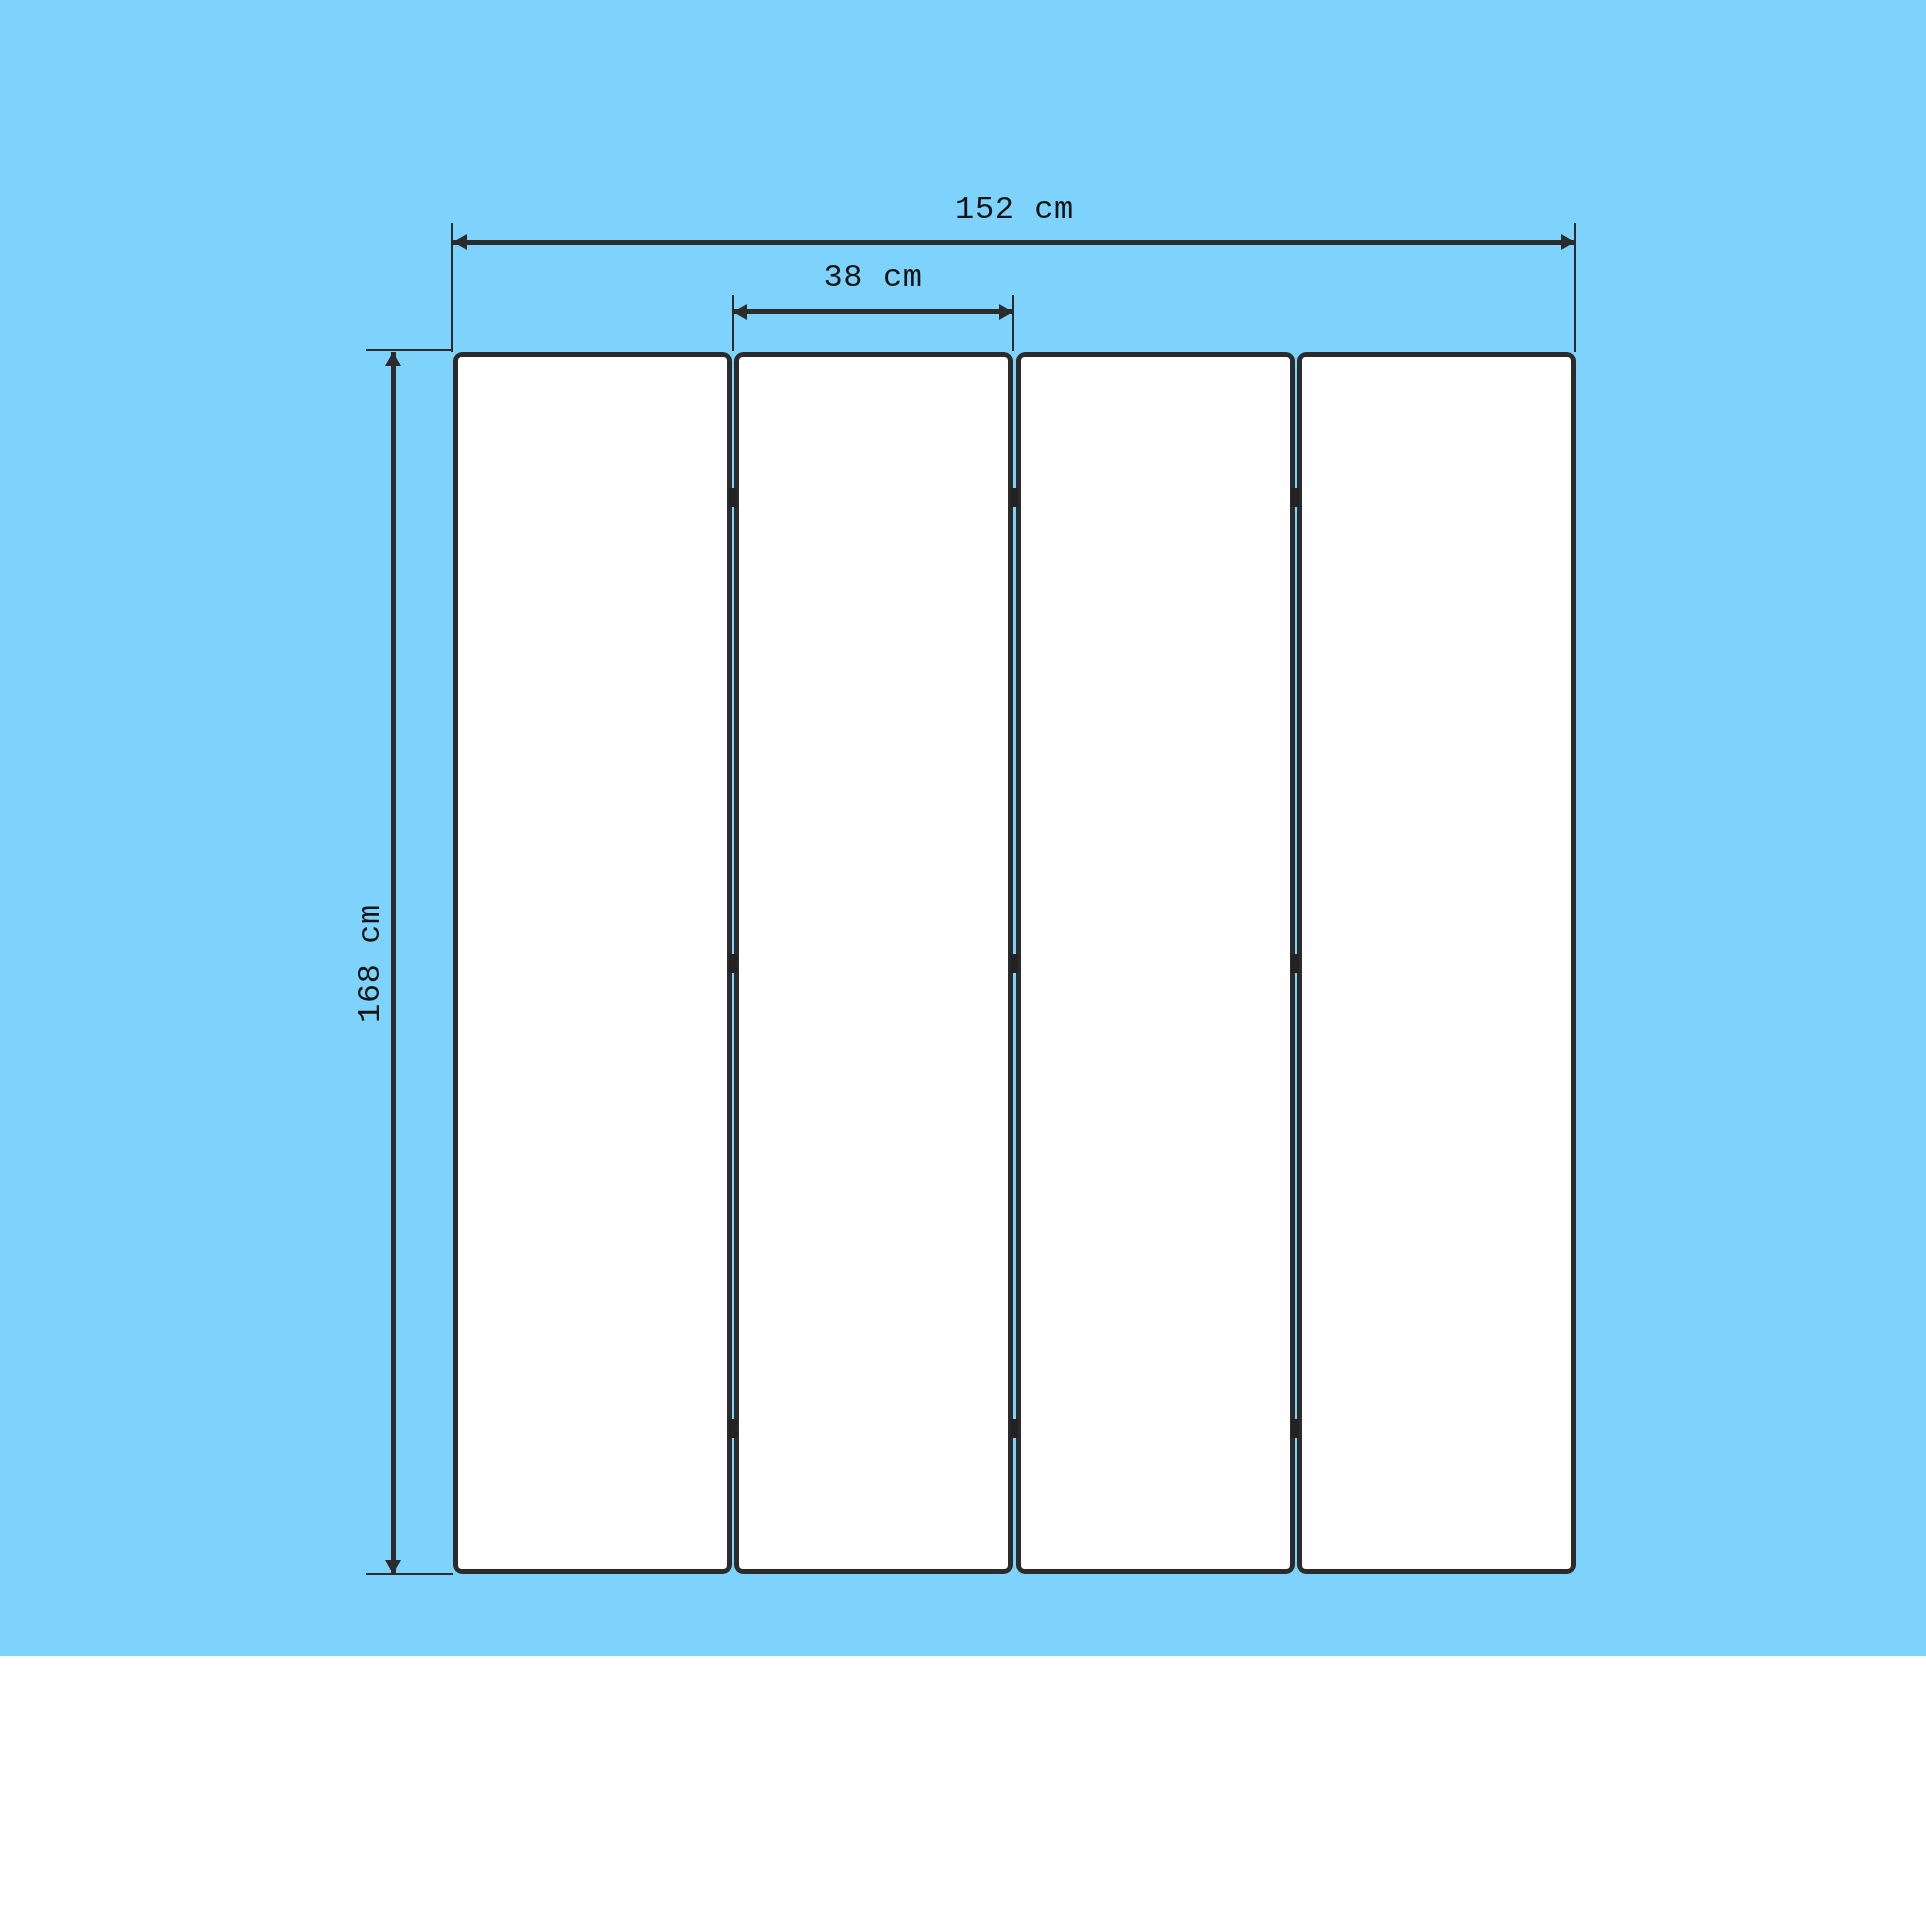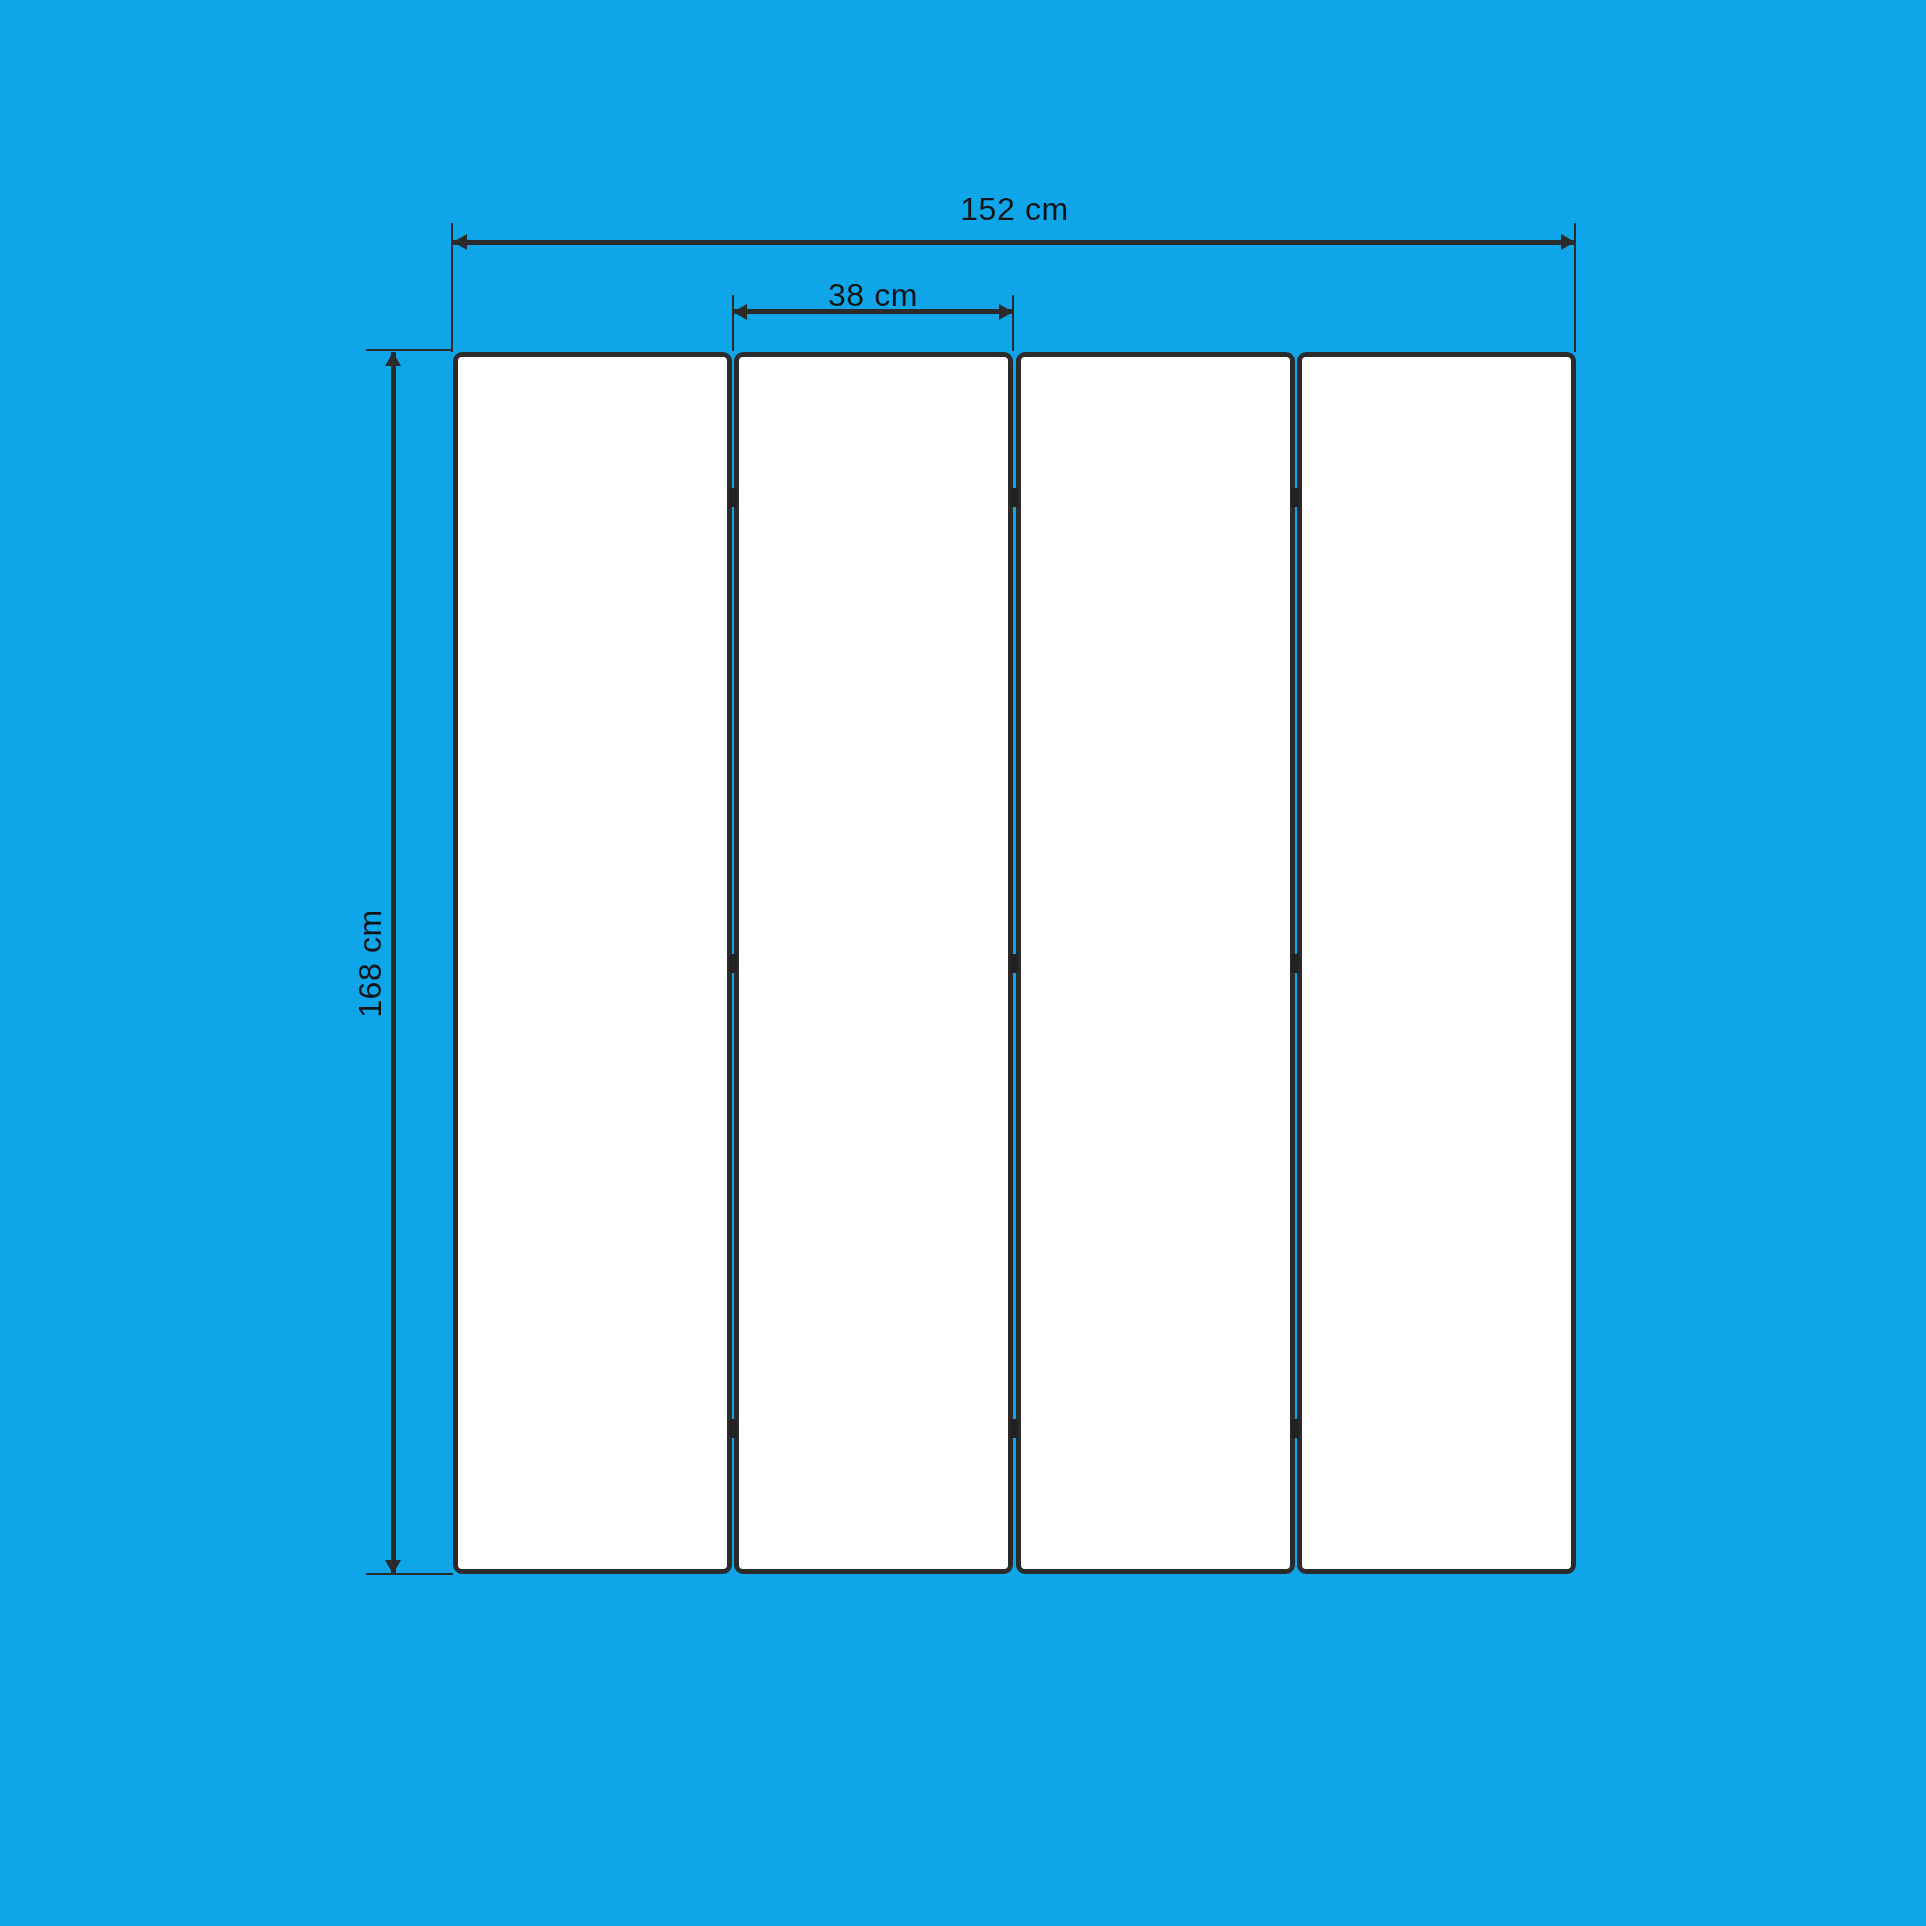--- a/index.html
+++ b/index.html
@@ -3,23 +3,23 @@
 <meta charset="utf-8">
 <style>
   html, body {
     margin: 0;
     padding: 0;
     background: #ffffff;
   }
   .stage {
     position: relative;
     width: 1926px;
-    height: 1926px;
-    background: #0ea5e9;
-    font-family: Liberation Sans, sans-serif;
+    height: 1656px;
+    background: #7dd3fc;
+    font-family: Liberation Mono, monospace;
     overflow: hidden;
   }
 
   
   .panel {
     position: absolute;
     top: 352px;
     height: 1222px;
     width: 279px;
     box-sizing: border-box;
@@ -108,21 +108,21 @@
   .dim-label {
     position: absolute;
     color: #141414;
     font-size: 32px;
     line-height: 33px;
     letter-spacing: 0.6px;
     text-align: center;
     white-space: nowrap;
   }
   .label-152 { left: 453px;  top: 193px;  width: 1123px; }
-  .label-38  { left: 733px; top: 279px;  width: 280px; }
+  .label-38  { left: 733px; top: 261px;  width: 280px; }
   .label-168 {
     left: 274px;
     top: 947px;
     width: 193px;
     height: 33px;
     transform: rotate(-90deg);
   }
 </style>
 </head>
 <body>

